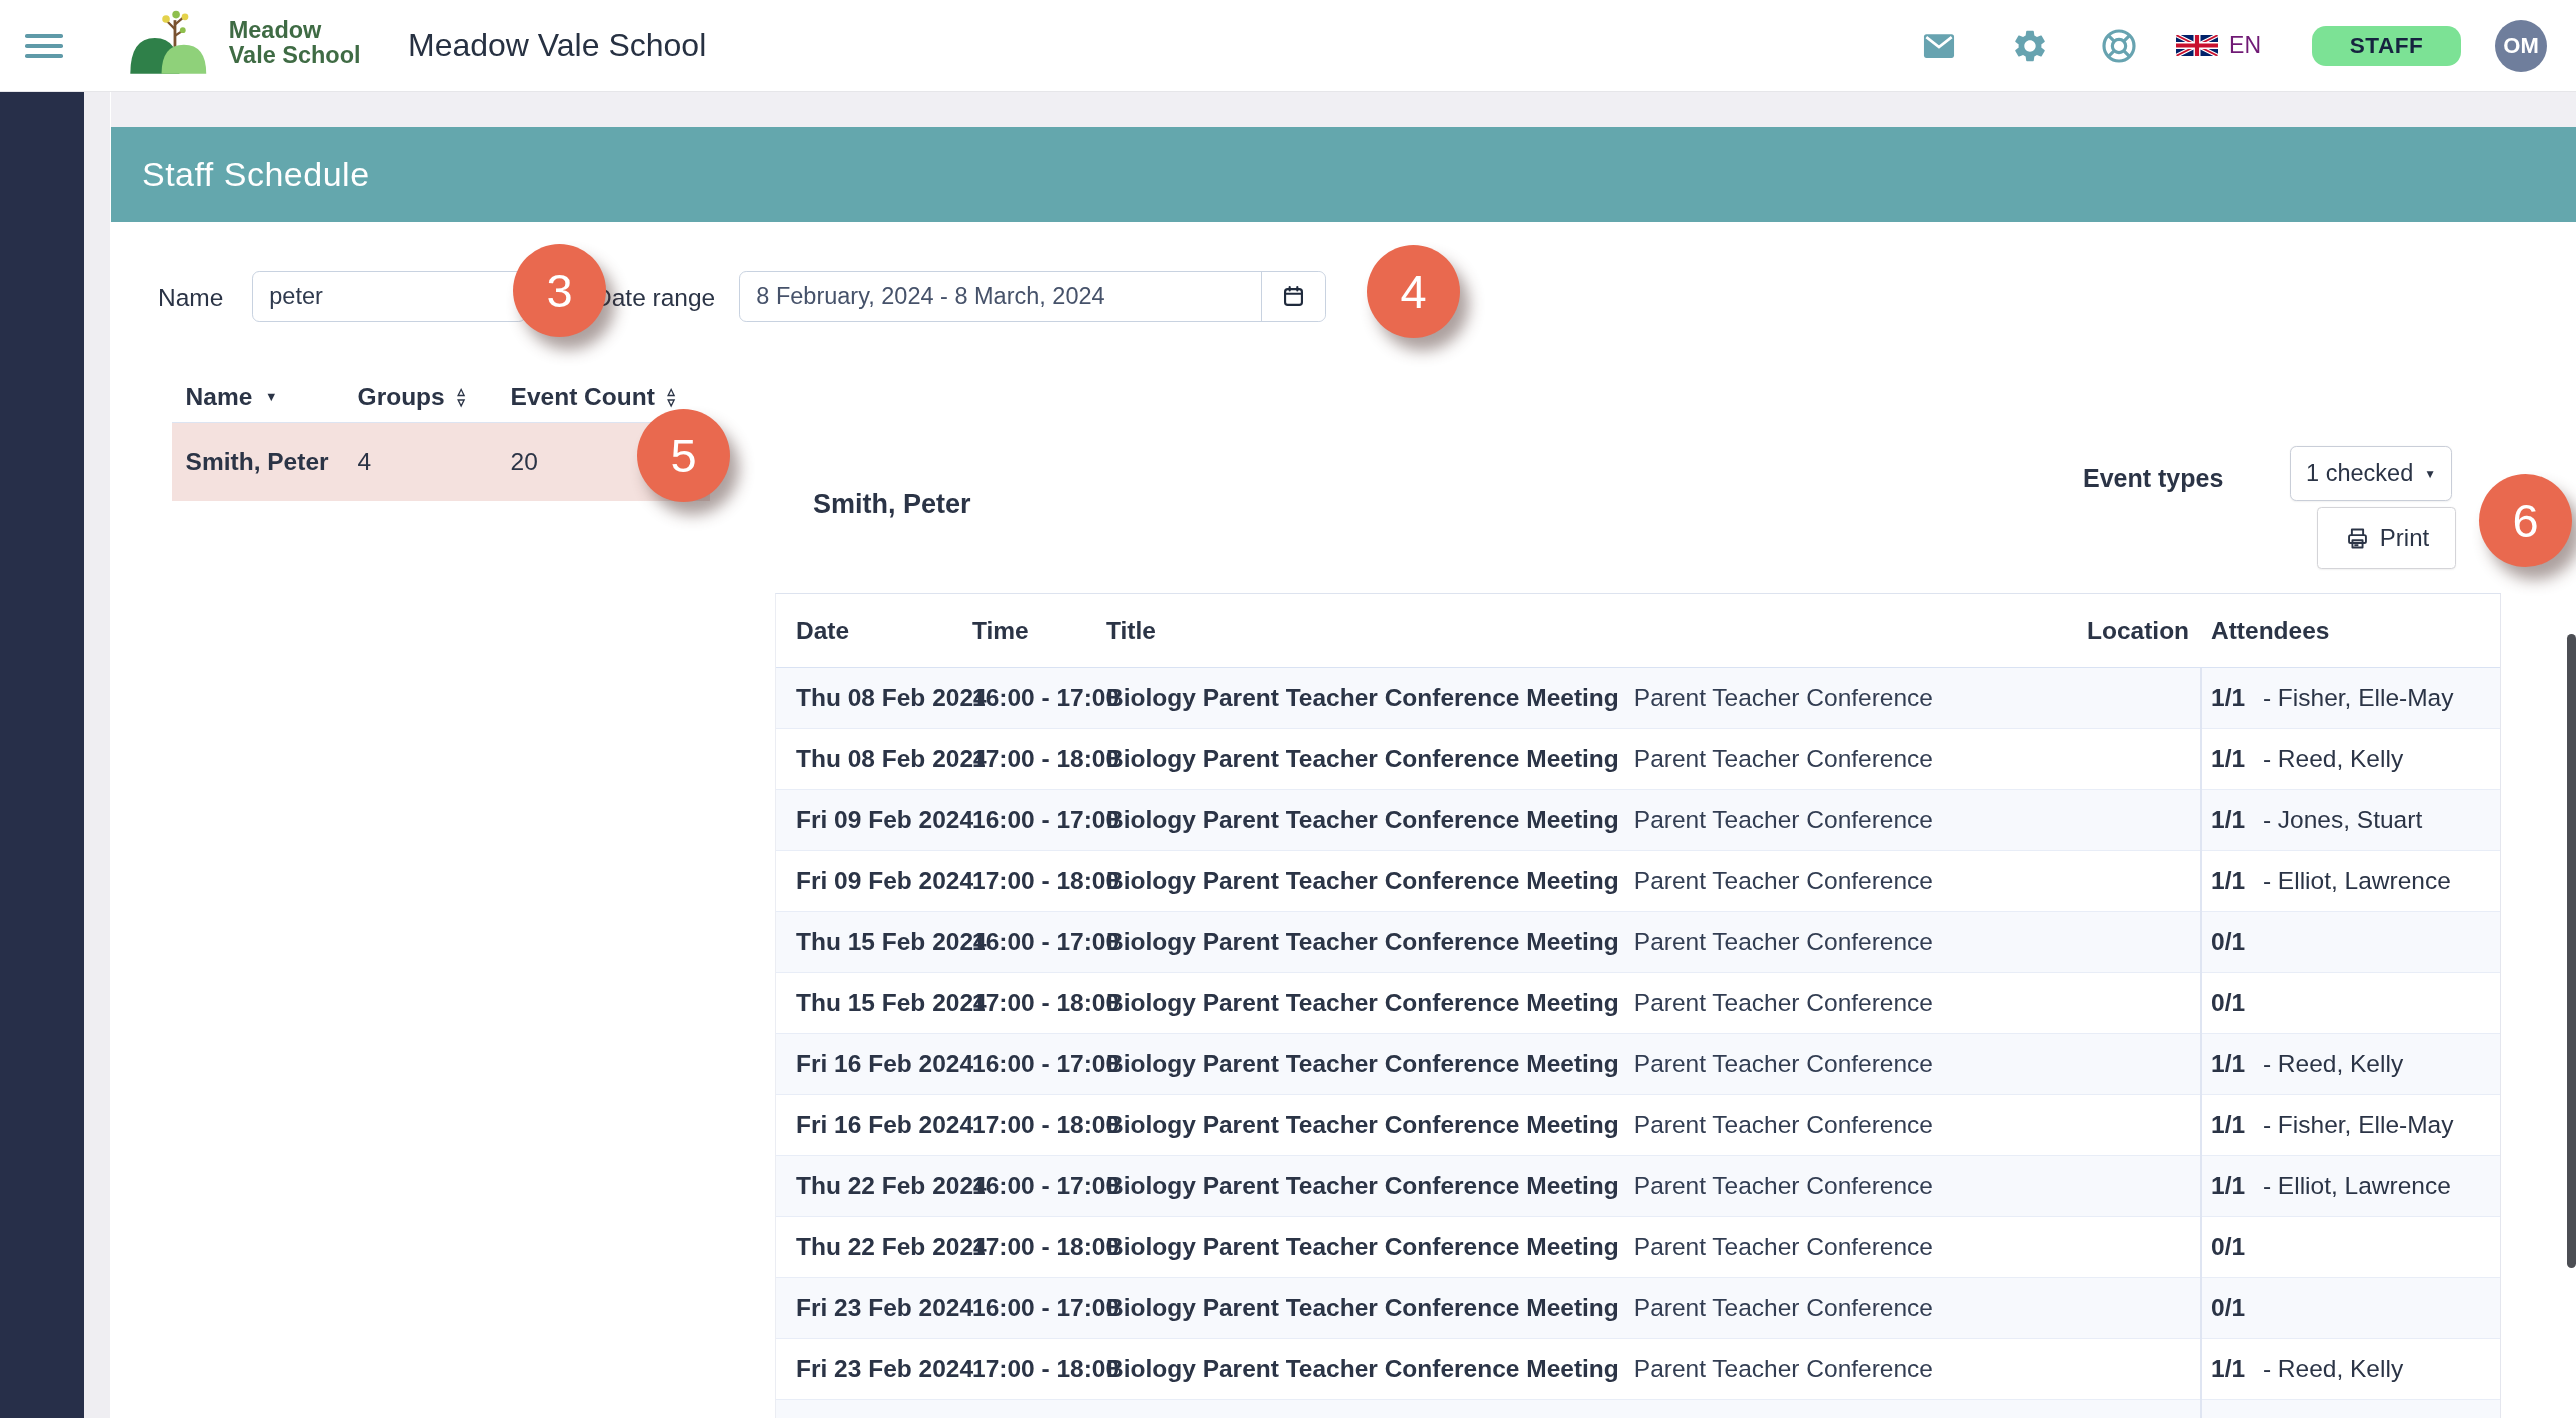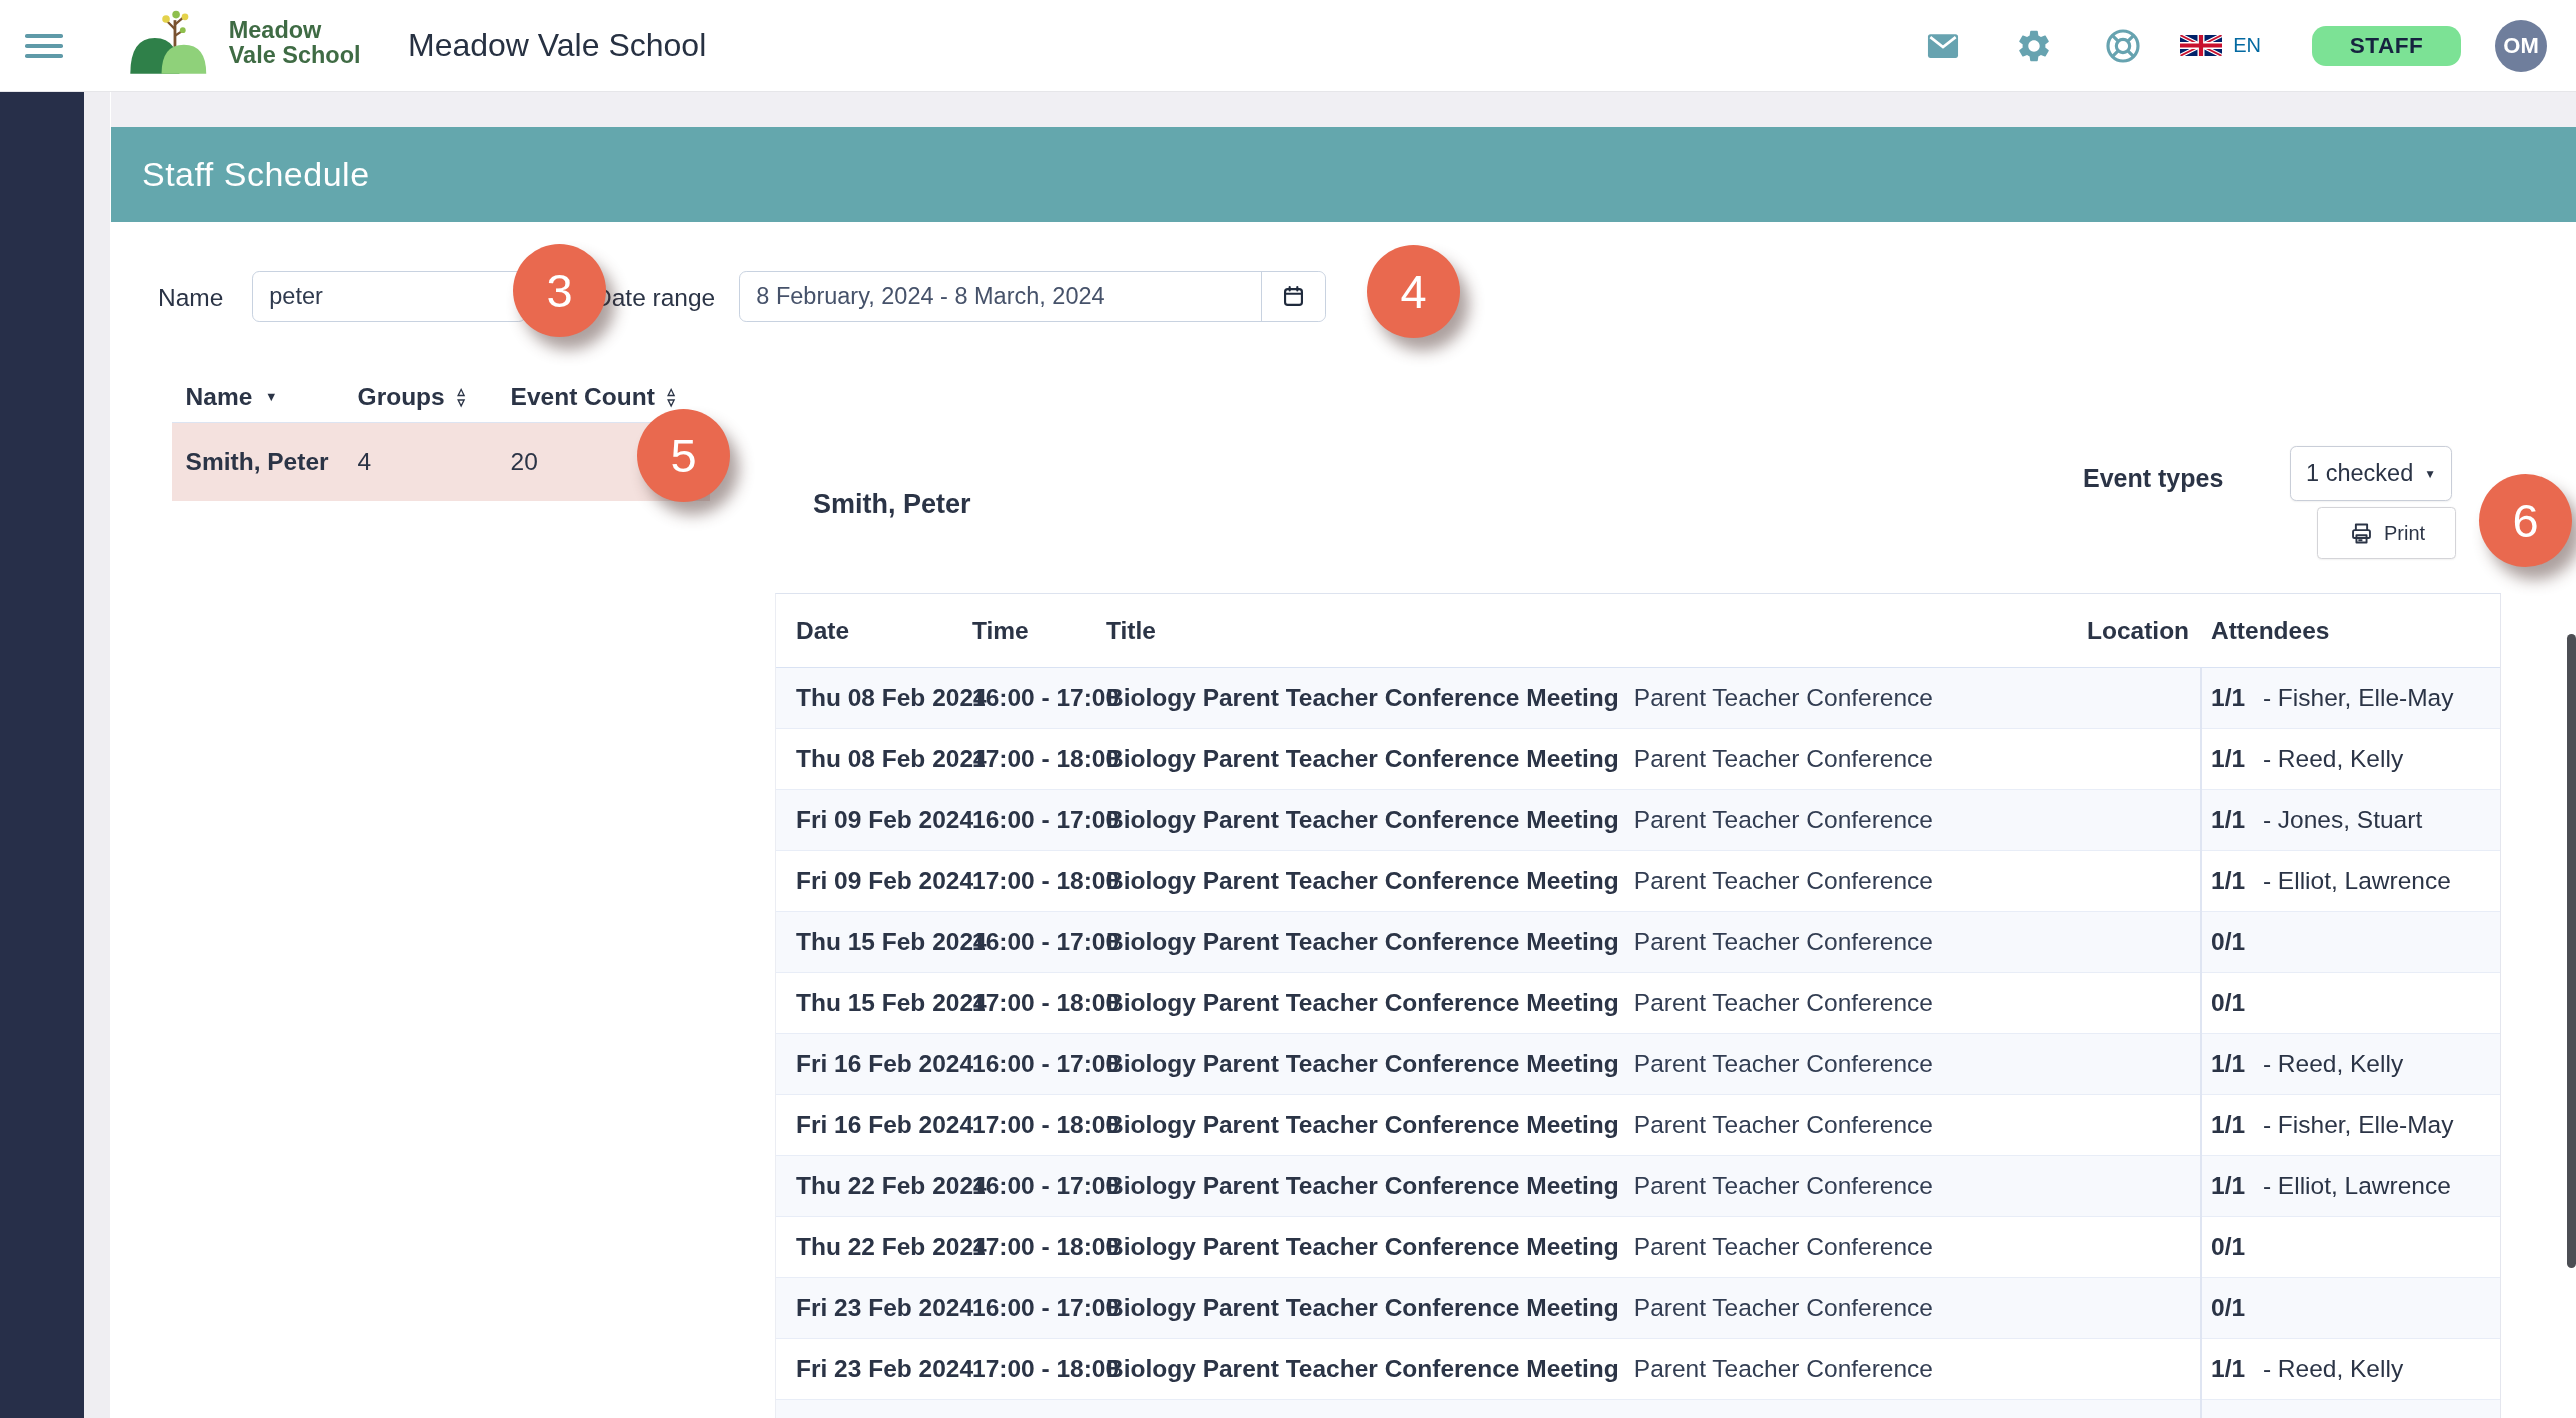--- a/index.html
+++ b/index.html
@@ -11,21 +11,21 @@
           border-bottom:0.9px solid #e6e6e9;z-index:5;}
   .hamburger{position:absolute;left:25px;top:28px;width:38px;height:34px;cursor:pointer;}
   .hamburger span{display:block;height:3.6px;border-radius:1.8px;background:#5f9aa8;margin:6.3px 0;}
   .logo{position:absolute;left:125px;top:9px;display:flex;align-items:center;gap:12.7px;}
   .logo-text{font-size:23.5px;line-height:25px;font-weight:bold;color:#3f6b44;}
   .app-title{position:absolute;left:408px;top:0;height:91px;display:flex;align-items:center;
              font-size:32px;color:#273142;}
   .tb-icons{position:absolute;right:0;top:0;height:91px;display:flex;align-items:center;}
   .tb-icon{width:42px;height:42px;display:flex;align-items:center;justify-content:center;cursor:pointer;}
   .flag{width:42px;height:27px;margin-left:36px;}
-  .lang{font-size:20px;color:#0369a1;margin:0 9px 0 11px;}
+  .lang{font-size:23px;color:#701a75;margin:0 9px 0 11px;}
   .role-btn{margin-left:42px;width:149px;height:40px;background:#7ce295;border:none;border-radius:14px;
             font-family:inherit;font-size:22.6px;font-weight:bold;color:#16233f;letter-spacing:0.5px;cursor:pointer;}
   .avatar{margin:0 29px 0 34px;width:52px;height:52px;border-radius:50%;background:#6f7e9c;color:#fff;
           display:flex;align-items:center;justify-content:center;font-size:22px;font-weight:bold;cursor:pointer;}
 
   
   .sidebar{position:absolute;left:0;top:91px;width:84px;height:1328px;background:#272f49;z-index:4;}
   .side-strip{position:absolute;left:84px;top:91px;width:26px;height:1328px;background:#efeef2;}
   .gray-band{position:absolute;left:111px;top:91px;width:2465px;height:36px;background:#f0eff3;}
   .side-item{position:absolute;left:0;width:84px;height:76px;display:flex;align-items:center;
@@ -60,23 +60,23 @@
 
   
   .person-heading{position:absolute;left:813px;top:489px;font-size:27px;font-weight:bold;color:#2b3446;}
   .et-label{position:absolute;left:2083px;top:464px;width:175px;text-align:left;
             font-size:25px;font-weight:bold;color:#2b3446;}
   .dropdown{position:absolute;left:2290px;top:446px;width:162px;height:55px;box-sizing:border-box;
             border:0.9px solid #c9ced8;border-radius:6.3px;background:#fff;display:flex;align-items:center;
             justify-content:center;gap:11px;font-size:23.5px;color:#2b3446;cursor:pointer;
             box-shadow:0 0.9px 1.8px rgba(0,0,0,.06);}
   .dropdown .caret-down{margin:0;font-size:11.8px;}
-  .print-btn{position:absolute;left:2317px;top:507px;width:139px;height:52px;box-sizing:border-box;
+  .print-btn{position:absolute;left:2317px;top:507px;width:139px;height:62px;box-sizing:border-box;
              border:0.9px solid #d4d4d8;border-radius:4.5px;background:#fff;display:flex;align-items:center;
-             justify-content:center;gap:9px;font-family:inherit;font-size:20px;color:#2b3446;cursor:pointer;
+             justify-content:center;gap:9px;font-family:inherit;font-size:24px;color:#2b3446;cursor:pointer;
              box-shadow:0 0.9px 1.8px rgba(0,0,0,.06);}
 
   
   .schedule{position:absolute;left:775px;top:593px;width:1726px;height:825px;box-sizing:border-box;
             border-top:1.8px solid #dde3ef;border-left:0.9px solid #ebedf3;border-right:0.9px solid #e4e6ee;
             background:#fff;overflow:hidden;}
   .sch-head{position:relative;height:74px;display:flex;align-items:center;background:#fff;
             border-bottom:1.8px solid #d9e2f3;box-sizing:border-box;}
   .sch-head .hc{font-size:24.5px;font-weight:bold;color:#2b3446;}
   .s-row{position:relative;height:61px;display:flex;align-items:center;background:#fff;

